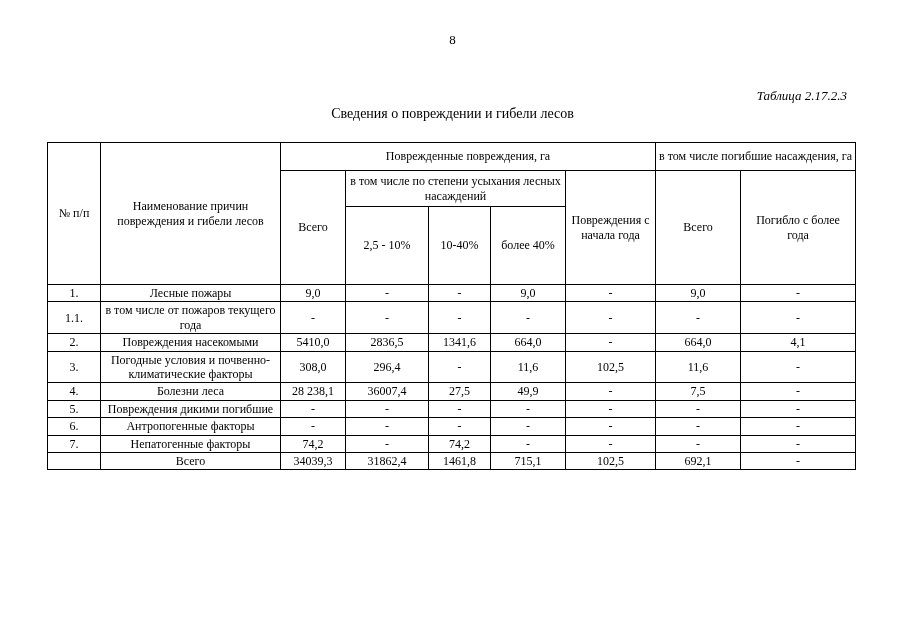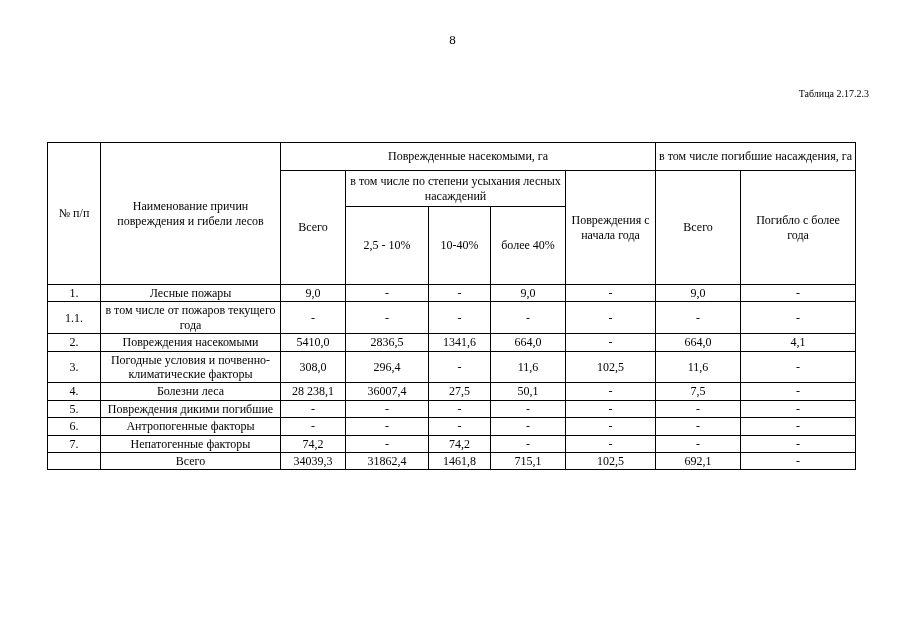--- a/index.html
+++ b/index.html
@@ -16,22 +16,23 @@
     position: absolute;
     top: 32px;
     left: 0;
     width: 100%;
     text-align: center;
     font-size: 13px;
   }
   .table-label {
     position: absolute;
     top: 88px;
-    right: 36px;
-    font-size: 10px;
+    right: 58px;
+    font-style: italic;
+    font-size: 13px;
   }
   .doc-title {
     position: absolute;
     top: 106px;
     left: 0;
     width: 100%;
     text-align: center;
     font-size: 14px;
   }
   table.main {
@@ -57,38 +58,39 @@
   thead tr.hr3 { height: 78px; }
   tbody tr { height: 16px; }
 </style>
 </head>
 <body>
 
 <div class="page">
 
   <div class="page-number">8</div>
   <div class="table-label">Таблица 2.17.2.3</div>
+  <div class="doc-title">Сведения о повреждении и гибели лесов</div>
 
   <table class="main">
     <colgroup>
       <col style="width:53px">
       <col style="width:180px">
       <col style="width:65px">
       <col style="width:83px">
       <col style="width:62px">
       <col style="width:75px">
       <col style="width:90px">
       <col style="width:85px">
       <col style="width:115px">
     </colgroup>
     <thead>
       <tr class="hr1">
         <th rowspan="3">№ п/п</th>
         <th rowspan="3">Наименование причин повреждения и гибели лесов</th>
-        <th colspan="5">Поврежденные насекомыми, га</th>
+        <th colspan="5">Поврежденные повреждения, га</th>
         <th colspan="2">в том числе погибшие насаждения, га</th>
       </tr>
       <tr class="hr2">
         <th rowspan="2">Всего</th>
         <th colspan="3">в том числе по степени усыхания лесных насаждений</th>
         <th rowspan="2">Повреждения с начала года</th>
         <th rowspan="2">Всего</th>
         <th rowspan="2">Погибло с более года</th>
       </tr>
       <tr class="hr3">
@@ -141,21 +143,21 @@
         <td>102,5</td>
         <td>11,6</td>
         <td>-</td>
       </tr>
       <tr>
         <td>4.</td>
         <td>Болезни леса</td>
         <td>28 238,1</td>
         <td>36007,4</td>
         <td>27,5</td>
-        <td>50,1</td>
+        <td>49,9</td>
         <td>-</td>
         <td>7,5</td>
         <td>-</td>
       </tr>
       <tr>
         <td>5.</td>
         <td>Повреждения дикими погибшие</td>
         <td>-</td>
         <td>-</td>
         <td>-</td>

